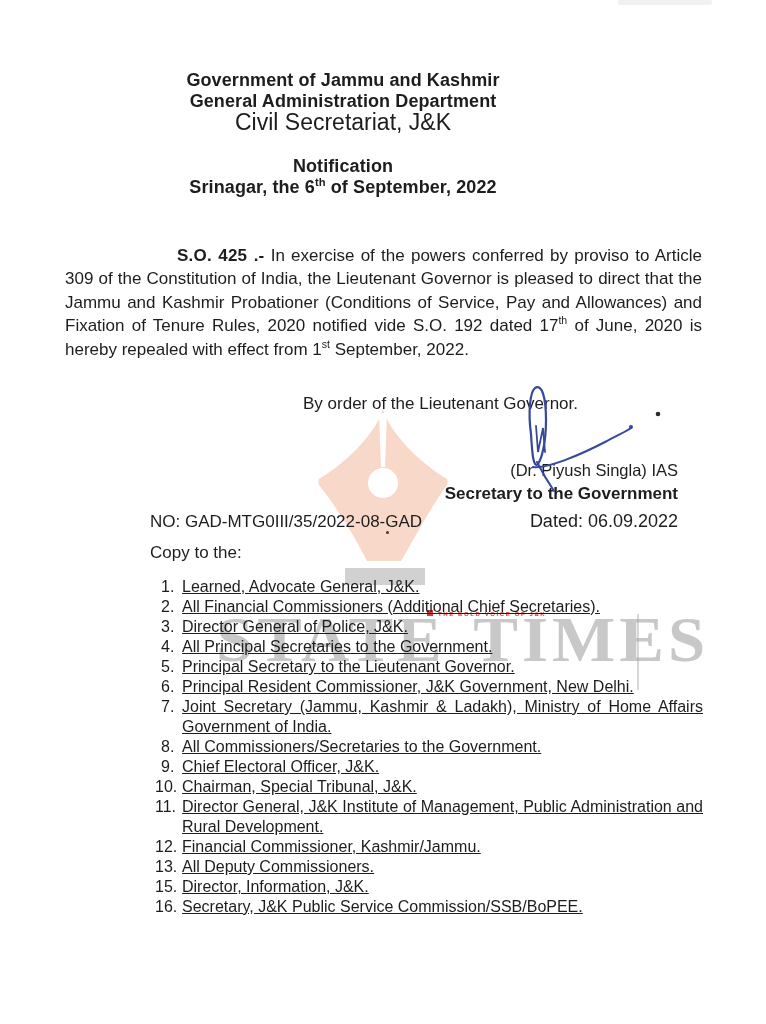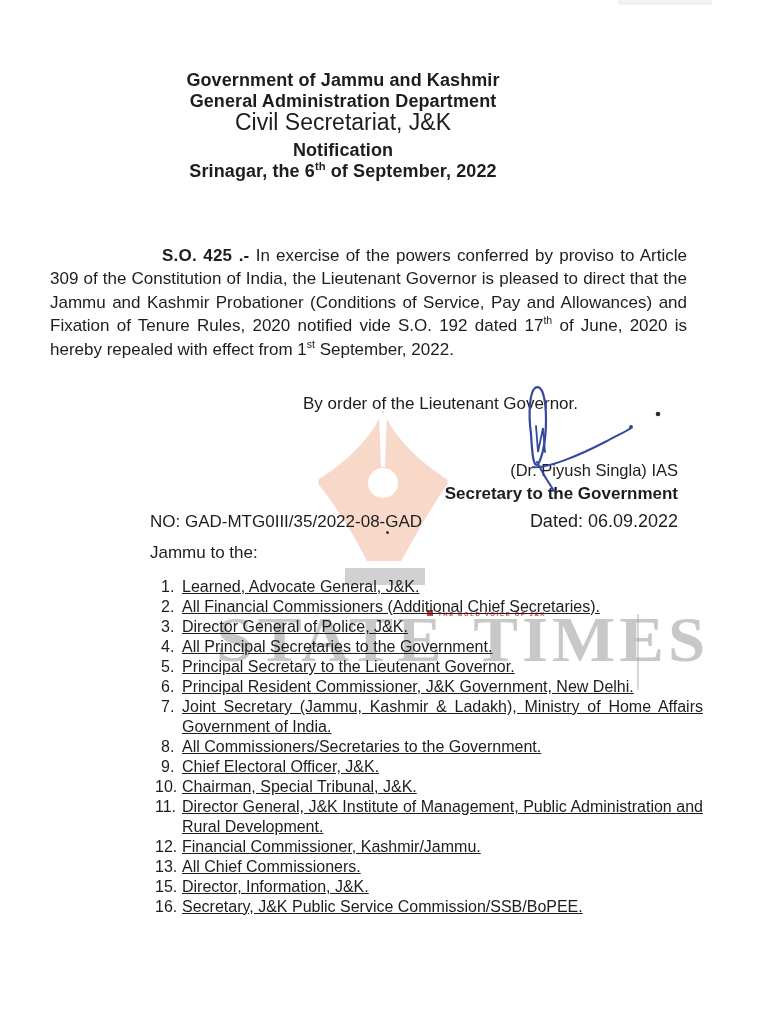--- a/index.html
+++ b/index.html
@@ -10,25 +10,25 @@
   }
   
   .wm { position:absolute; z-index:1; }
   .txt { position:absolute; z-index:2; }
   .sig { position:absolute; z-index:3; }
 
   
   #header { top:70px; left:0; width:686px; text-align:center; }
   .h-bold { font-weight:bold; font-size:18px; line-height:21px; letter-spacing:.1px; }
   .h-reg  { font-size:23px; line-height:20px; }
-  #notif-block { margin-top:8px; }
+  #notif-block { margin-top:24px; }
 
   
   #para {
-    top:244px; left:50px; width:637px;
+    top:244px; left:65px; width:637px;
     font-size:17px; line-height:23.4px;
     text-align:justify; text-indent:112px;
   }
   #para b { letter-spacing:.2px; }
   sup { font-size:62%; vertical-align:super; line-height:0; }
 
   
   #by-order { top:394px; left:303px; font-size:17px; }
   #officer-name  { top:461px; right:88px; font-size:16.5px; text-align:right; }
   #officer-title { top:484px; right:88px; font-size:17px; font-weight:bold; text-align:right; }
@@ -109,21 +109,21 @@
     <circle cx="158" cy="34" r="2.3" fill="#2b2b2b"></circle>
   </svg>
 
   <div id="officer-title" class="txt">Secretary to the Government</div>
   <div id="officer-name" class="txt">(Dr. Piyush Singla) IAS</div>
 
   <div id="ref-no" class="txt">NO: GAD-MTG0III/35/2022-08-GAD</div>
   <div id="dated" class="txt">Dated: 06.09.2022</div>
   <div id="ink-dot" class="txt"></div>
 
-  <div id="copy-heading" class="txt">Jammu to the:</div>
+  <div id="copy-heading" class="txt">Copy to the:</div>
 
   <div id="copy-list" class="txt">
       <div class="li-row">
         <div class="li-num one-digit">1.</div>
         <div class="li-text">Learned, Advocate General, J&amp;K.</div>
       </div>
       <div class="li-row">
         <div class="li-num one-digit">2.</div>
         <div class="li-text">All Financial Commissioners (Additional Chief Secretaries).</div>
       </div>
@@ -162,21 +162,21 @@
       <div class="li-row">
         <div class="li-num">11.</div>
         <div class="li-text">Director General, J&amp;K Institute of Management, Public Administration and Rural Development.</div>
       </div>
       <div class="li-row">
         <div class="li-num">12.</div>
         <div class="li-text">Financial Commissioner, Kashmir/Jammu.</div>
       </div>
       <div class="li-row">
         <div class="li-num">13.</div>
-        <div class="li-text">All Chief Commissioners.</div>
+        <div class="li-text">All Deputy Commissioners.</div>
       </div>
       <div class="li-row">
         <div class="li-num">15.</div>
         <div class="li-text">Director, Information, J&amp;K.</div>
       </div>
       <div class="li-row">
         <div class="li-num">16.</div>
         <div class="li-text">Secretary, J&amp;K Public Service Commission/SSB/BoPEE.</div>
       </div>
     </div>

